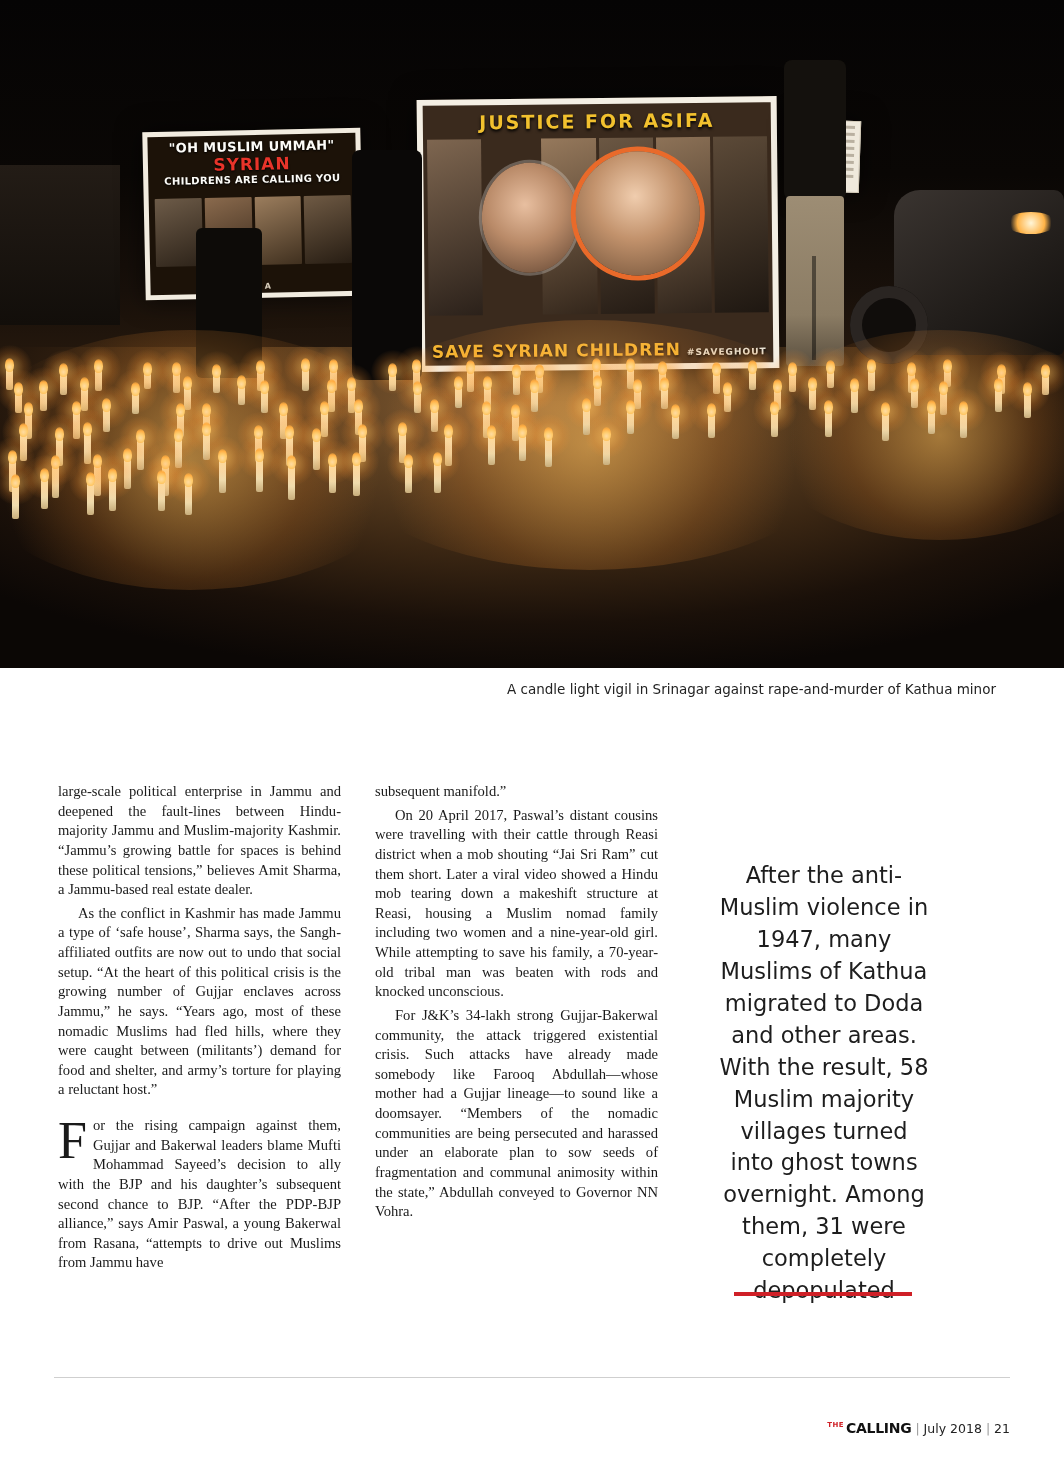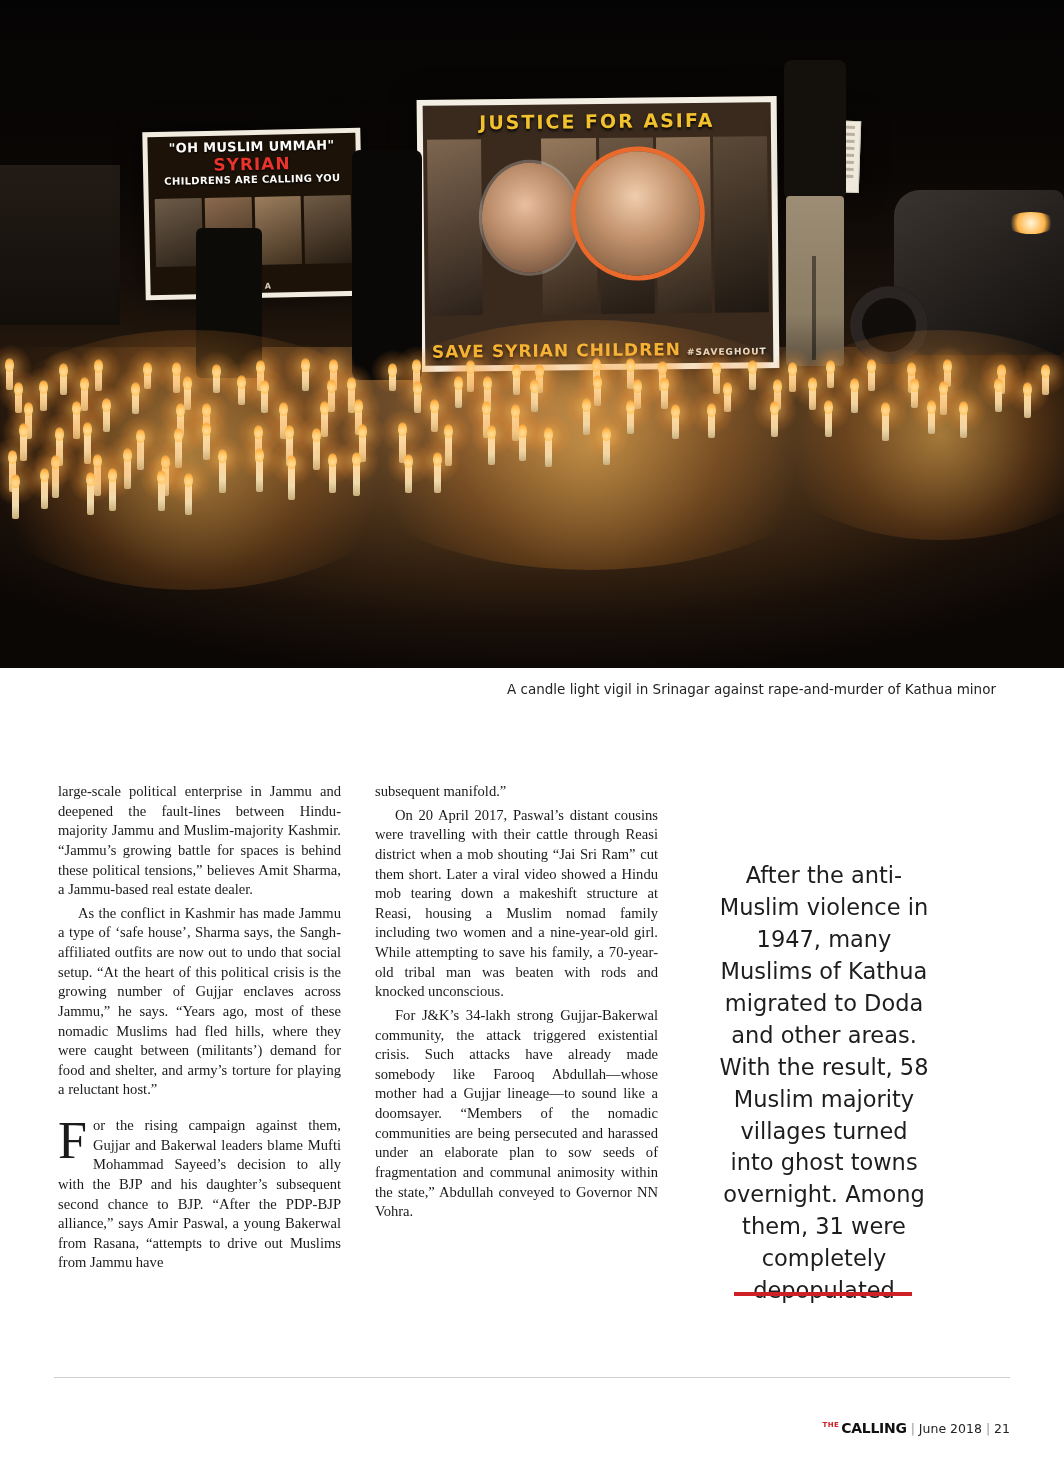--- a/index.html
+++ b/index.html
@@ -762,16 +762,16 @@
 <div class="pullquote">After the anti-Muslim violence in 1947, many Muslims of Kathua migrated to Doda and other areas. With the result, 58 Muslim majority villages turned into ghost towns overnight. Among them, 31 were completely depopulated</div>
 <div class="pq-rule"></div>
 
 <div class="footer-rule"></div>
 <div class="footer">
   <span class="brand">
     <span class="the">THE</span>
     <span class="nar">CALLING</span>
   </span>
   <span class="sep">|</span>
-  <span>June 2018</span>
+  <span>July 2018</span>
   <span class="sep">|</span>
   <span>21</span>
 </div>
 
 </body></html>

